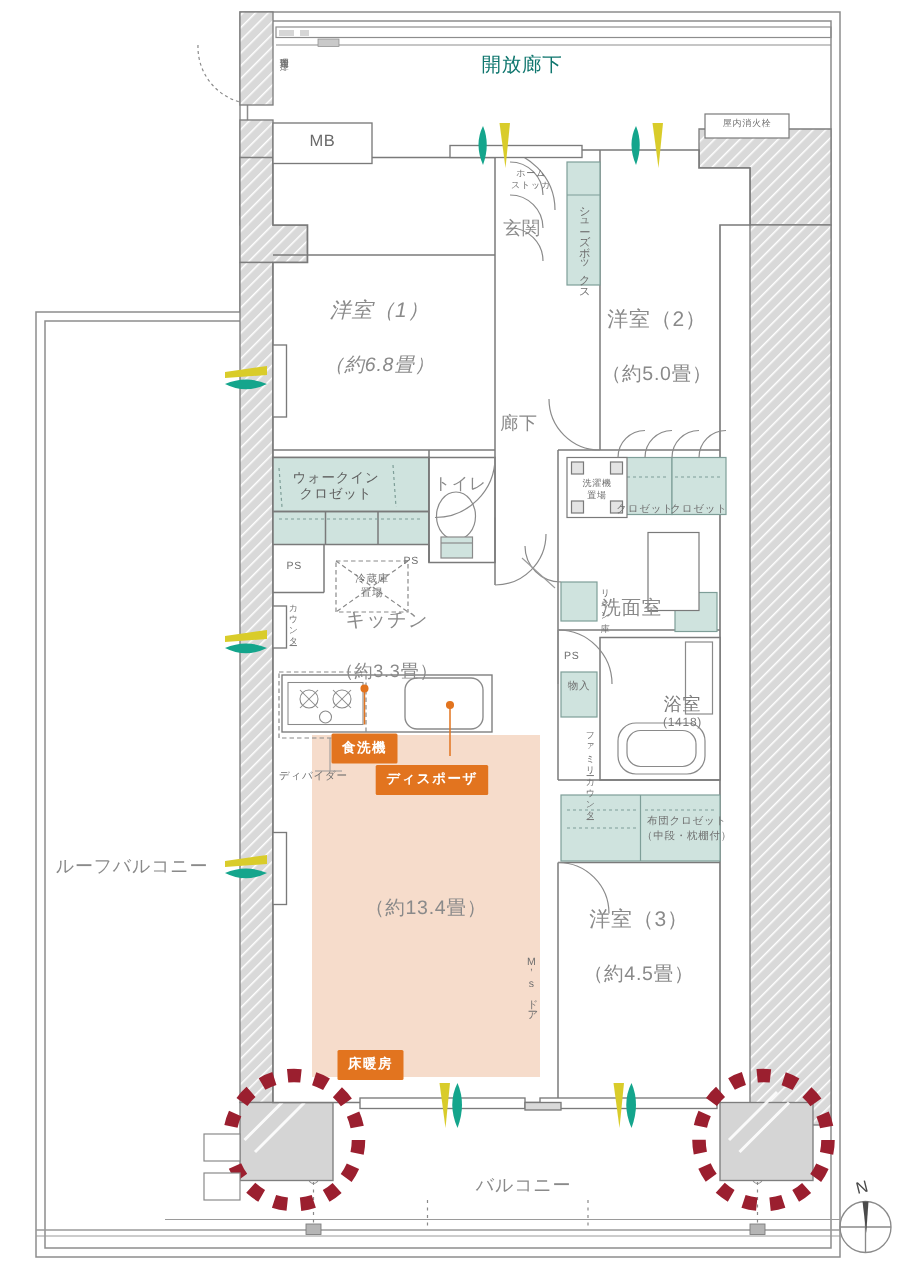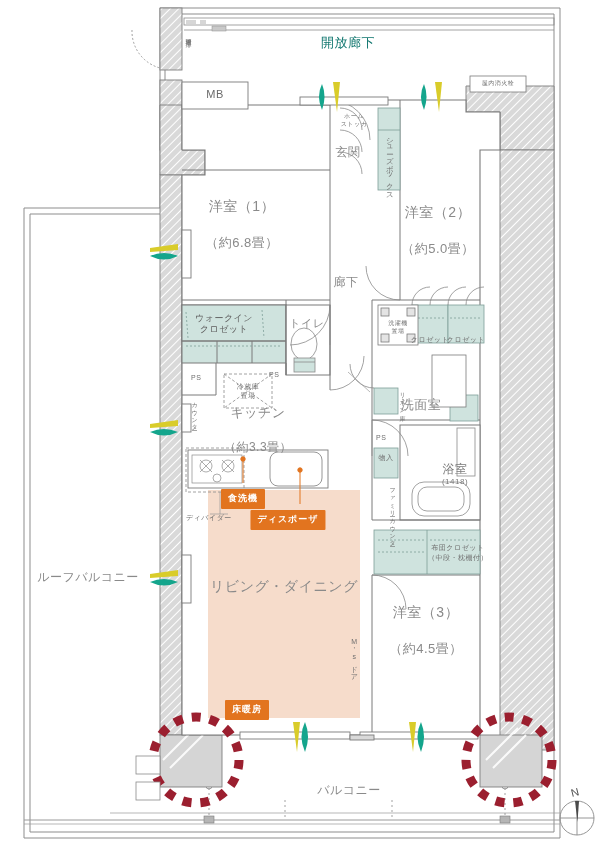--- a/index.html
+++ b/index.html
@@ -300,34 +300,34 @@
   </g>
 
   <g>
     <circle cx="577" cy="818" r="17" fill="none" stroke="#8a8a8a" stroke-width="0.9"></circle>
     <line x1="560" y1="818" x2="594" y2="818" stroke="#8a8a8a" stroke-width="0.9"></line>
     <line x1="577" y1="801" x2="577" y2="835" stroke="#8a8a8a" stroke-width="0.9"></line>
     <path d="M575,801 L579,801 L577.5,822 z" fill="#4a4a4a"></path>
   </g>
 </svg>
 
-<div class="lbl c room" style="left:242px;top:198px;">
+<div class="lbl c room" style="left:253px;top:198px;font-style:italic;">
   <span>洋室（1）</span>
   <span class="sz">（約6.8畳）</span>
 </div>
 <div class="lbl c room" style="left:438px;top:204px;">
   <span>洋室（2）</span>
   <span class="sz">（約5.0畳）</span>
 </div>
 <div class="lbl c room" style="left:426px;top:604px;">
   <span>洋室（3）</span>
   <span class="sz">（約4.5畳）</span>
 </div>
 <div class="lbl c room" style="left:284px;top:578px;">
-  <span>リビング・ダイニング</span>
+  <span class="sz">（約13.4畳）</span>
 </div>
 <div class="lbl c room" style="left:258px;top:405px;font-size:13px;">
   <span>キッチン</span>
   <span class="sz" style="font-size:12px;">（約3.3畳）</span>
 </div>
 <div class="lbl c room" style="left:421px;top:369px;font-size:13px;margin-top:28px;">洗面室</div>
 <div class="lbl c room" style="left:348px;top:145px;font-size:12px;">玄関</div>
 <div class="lbl c room" style="left:346px;top:275px;font-size:12px;">廊下</div>
 <div class="lbl c room" style="left:307px;top:317px;font-size:11px;">トイレ</div>
 

